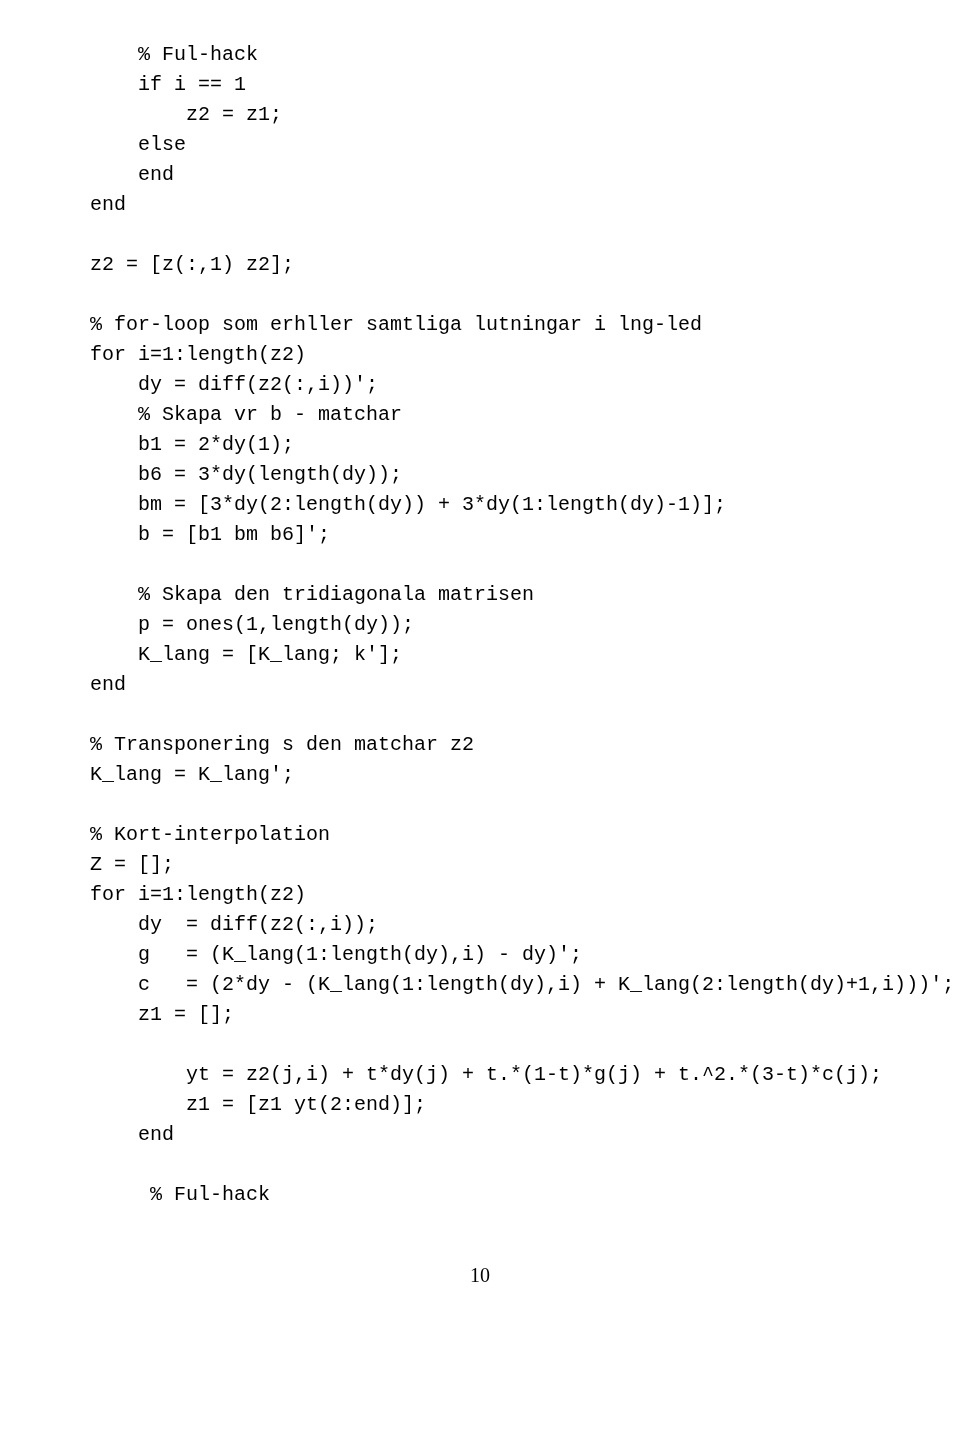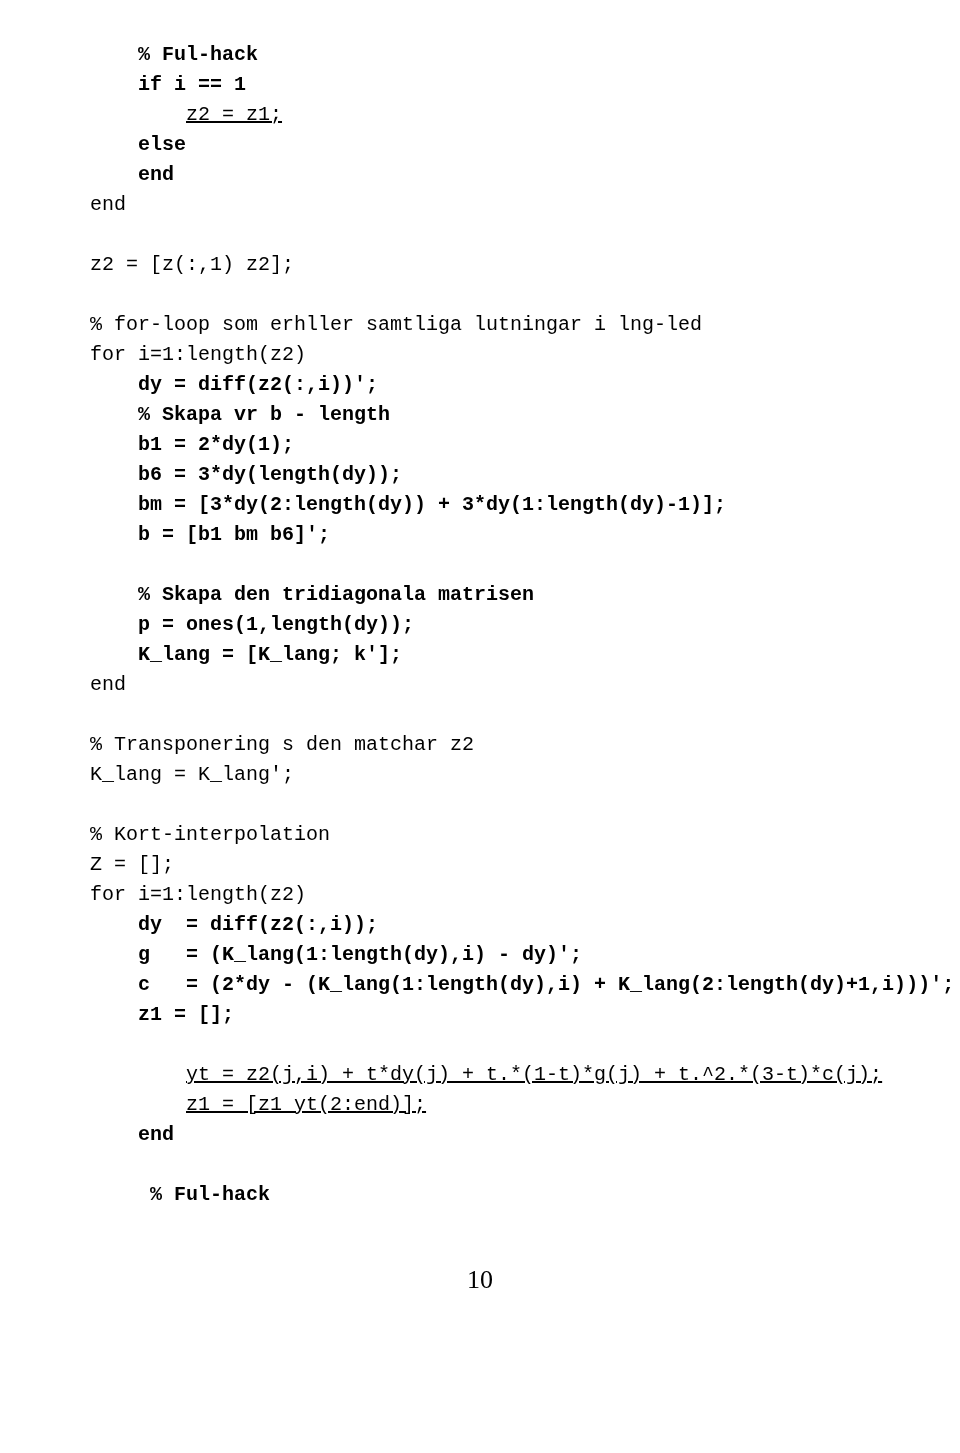--- a/index.html
+++ b/index.html
@@ -10,47 +10,47 @@
   }
   body {
     font-family: "Courier New", Courier, monospace;
     font-size: 20px;
     line-height: 1.5;
     color: #000;
     padding: 40px 90px 40px 90px;
     box-sizing: border-box;
   }
   .i0 { white-space: pre; margin-left: 0; }
-  .i1 { white-space: pre; margin-left: 48px; font-weight: bold; }
-  .i2 { white-space: pre; margin-left: 96px; text-decoration: underline; }
+  .i1 { white-space: pre; margin-left: 48px; }
+  .i2 { white-space: pre; margin-left: 96px; }
   .blank { height: 1.5em; }
   .pagenum {
     font-family: "Times New Roman", Times, serif;
-    font-size: 26px;
+    font-size: 20px;
     text-align: center;
     margin-top: 50px;
   }
 </style>
 </head>
 <body>
 
 <div id="code-container">
     <div class="i1">% Ful-hack</div>
     <div class="i1">if i == 1</div>
     <div class="i2">z2 = z1;</div>
     <div class="i1">else</div>
     <div class="i1">end</div>
     <div class="i0">end</div>
     <div class="blank"></div>
     <div class="i0">z2 = [z(:,1) z2];</div>
     <div class="blank"></div>
     <div class="i0">% for-loop som erhller samtliga lutningar i lng-led</div>
     <div class="i0">for i=1:length(z2)</div>
     <div class="i1">dy = diff(z2(:,i))';</div>
-    <div class="i1">% Skapa vr b - length</div>
+    <div class="i1">% Skapa vr b - matchar</div>
     <div class="i1">b1 = 2*dy(1);</div>
     <div class="i1">b6 = 3*dy(length(dy));</div>
     <div class="i1">bm = [3*dy(2:length(dy)) + 3*dy(1:length(dy)-1)];</div>
     <div class="i1">b = [b1 bm b6]';</div>
     <div class="blank"></div>
     <div class="i1">% Skapa den tridiagonala matrisen</div>
     <div class="i1">p = ones(1,length(dy));</div>
     <div class="i1">K_lang = [K_lang; k'];</div>
     <div class="i0">end</div>
     <div class="blank"></div>

